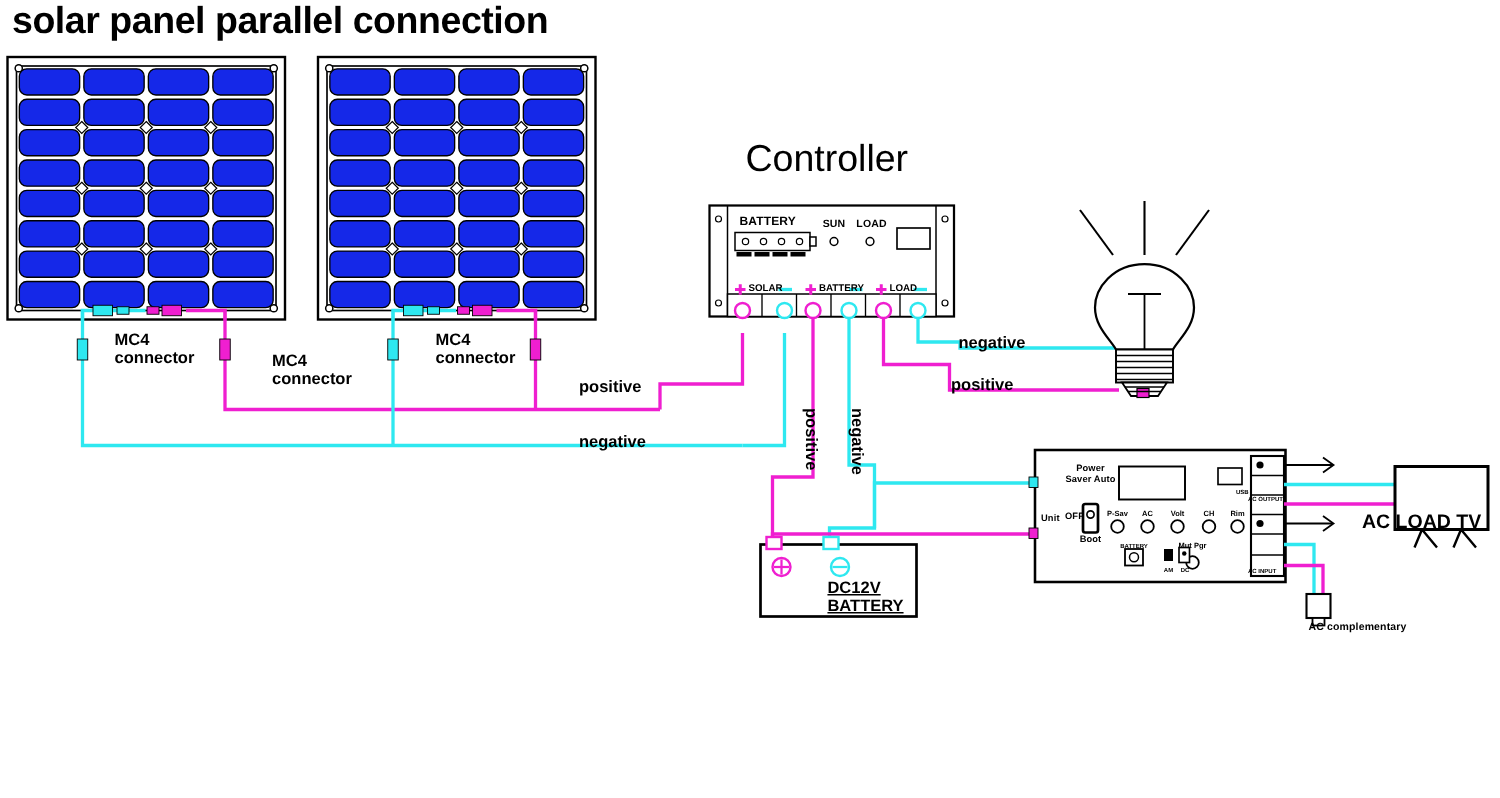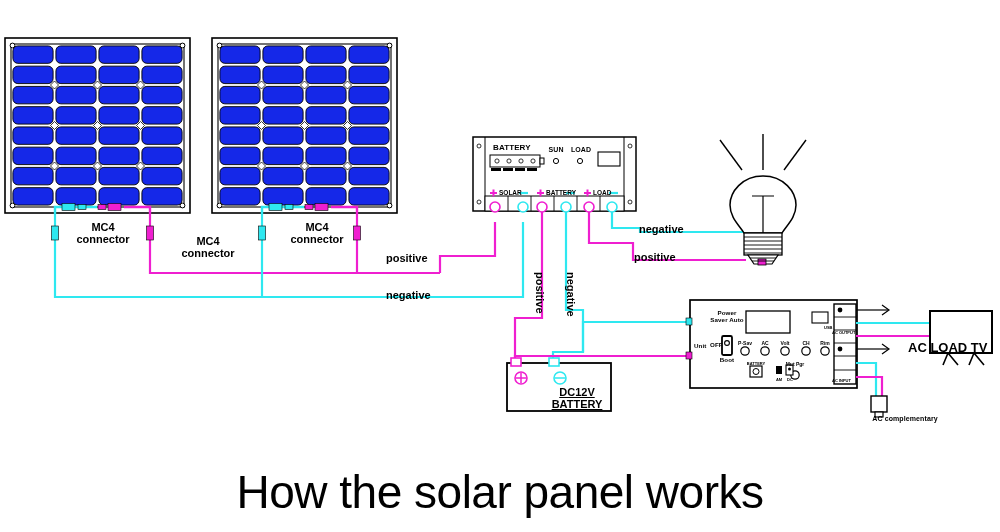--- a/index.html
+++ b/index.html
@@ -5,39 +5,40 @@
   html,body{margin:0;padding:0;background:#ffffff;}
   body{width:1000px;height:532px;overflow:hidden;
        font-family:"Liberation Sans","DejaVu Sans",sans-serif;color:#000;}
   #stage{position:relative;width:1000px;height:532px;background:#fff;}
   svg#diagram{position:absolute;left:0;top:0;width:1000px;height:532px;}
   .ttl-top{position:absolute;left:8px;top:0px;font-size:25px;font-weight:700;
            letter-spacing:-.3px;white-space:nowrap;}
   .ttl-bot{position:absolute;left:0;top:465px;width:1000px;text-align:center;
            font-size:46px;font-weight:400;letter-spacing:-.5px;}
   .lbl{position:absolute;font-size:11px;font-weight:700;white-space:nowrap;}
-  .lbl.c{text-align:center;transform:translateX(-50%);padding-left:36px;}
+  .lbl.c{transform:translateX(-50%);padding-left:36px;}
   .lbl.rot{transform-origin:0 0;transform:rotate(90deg);}
   .ctrl-ttl{position:absolute;font-size:25px;font-weight:400;white-space:nowrap;}
   .tiny{position:absolute;font-size:6.2px;font-weight:700;white-space:nowrap;
         letter-spacing:.1px;}
   .tiny.c{transform:translateX(-50%);text-align:center;}
   .nano{position:absolute;font-size:4px;font-weight:700;white-space:nowrap;}
   .nano.c{transform:translateX(-50%);text-align:center;}
   .mini{position:absolute;font-size:5px;font-weight:700;white-space:nowrap;}
   .mini.c{transform:translateX(-50%);text-align:center;}
   .acload{position:absolute;font-size:13px;font-weight:700;white-space:nowrap;}
   .termlbl{position:absolute;font-size:6.5px;font-weight:700;white-space:nowrap;}
 </style>
 </head>
 <body>
 
 <div id="stage">
 
-  <div class="ttl-bot">How the solar panel works</div>
+  <div class="ttl-top">solar panel parallel connection</div>
+  <div class="ctrl-ttl" style="left:497px;top:92px;">Controller</div>
 
   <svg id="diagram" viewBox="0 0 1000 532">
     <defs>
       <g id="panelCells"></g>
     </defs>
 
     <g>
       <rect x="5" y="38" width="185" height="175" fill="#fff" stroke="#000" stroke-width="1.6"></rect>
       <rect x="11" y="44" width="173" height="163" fill="#fff" stroke="#000" stroke-width="1.1"></rect>
       <g class="cells-left">

